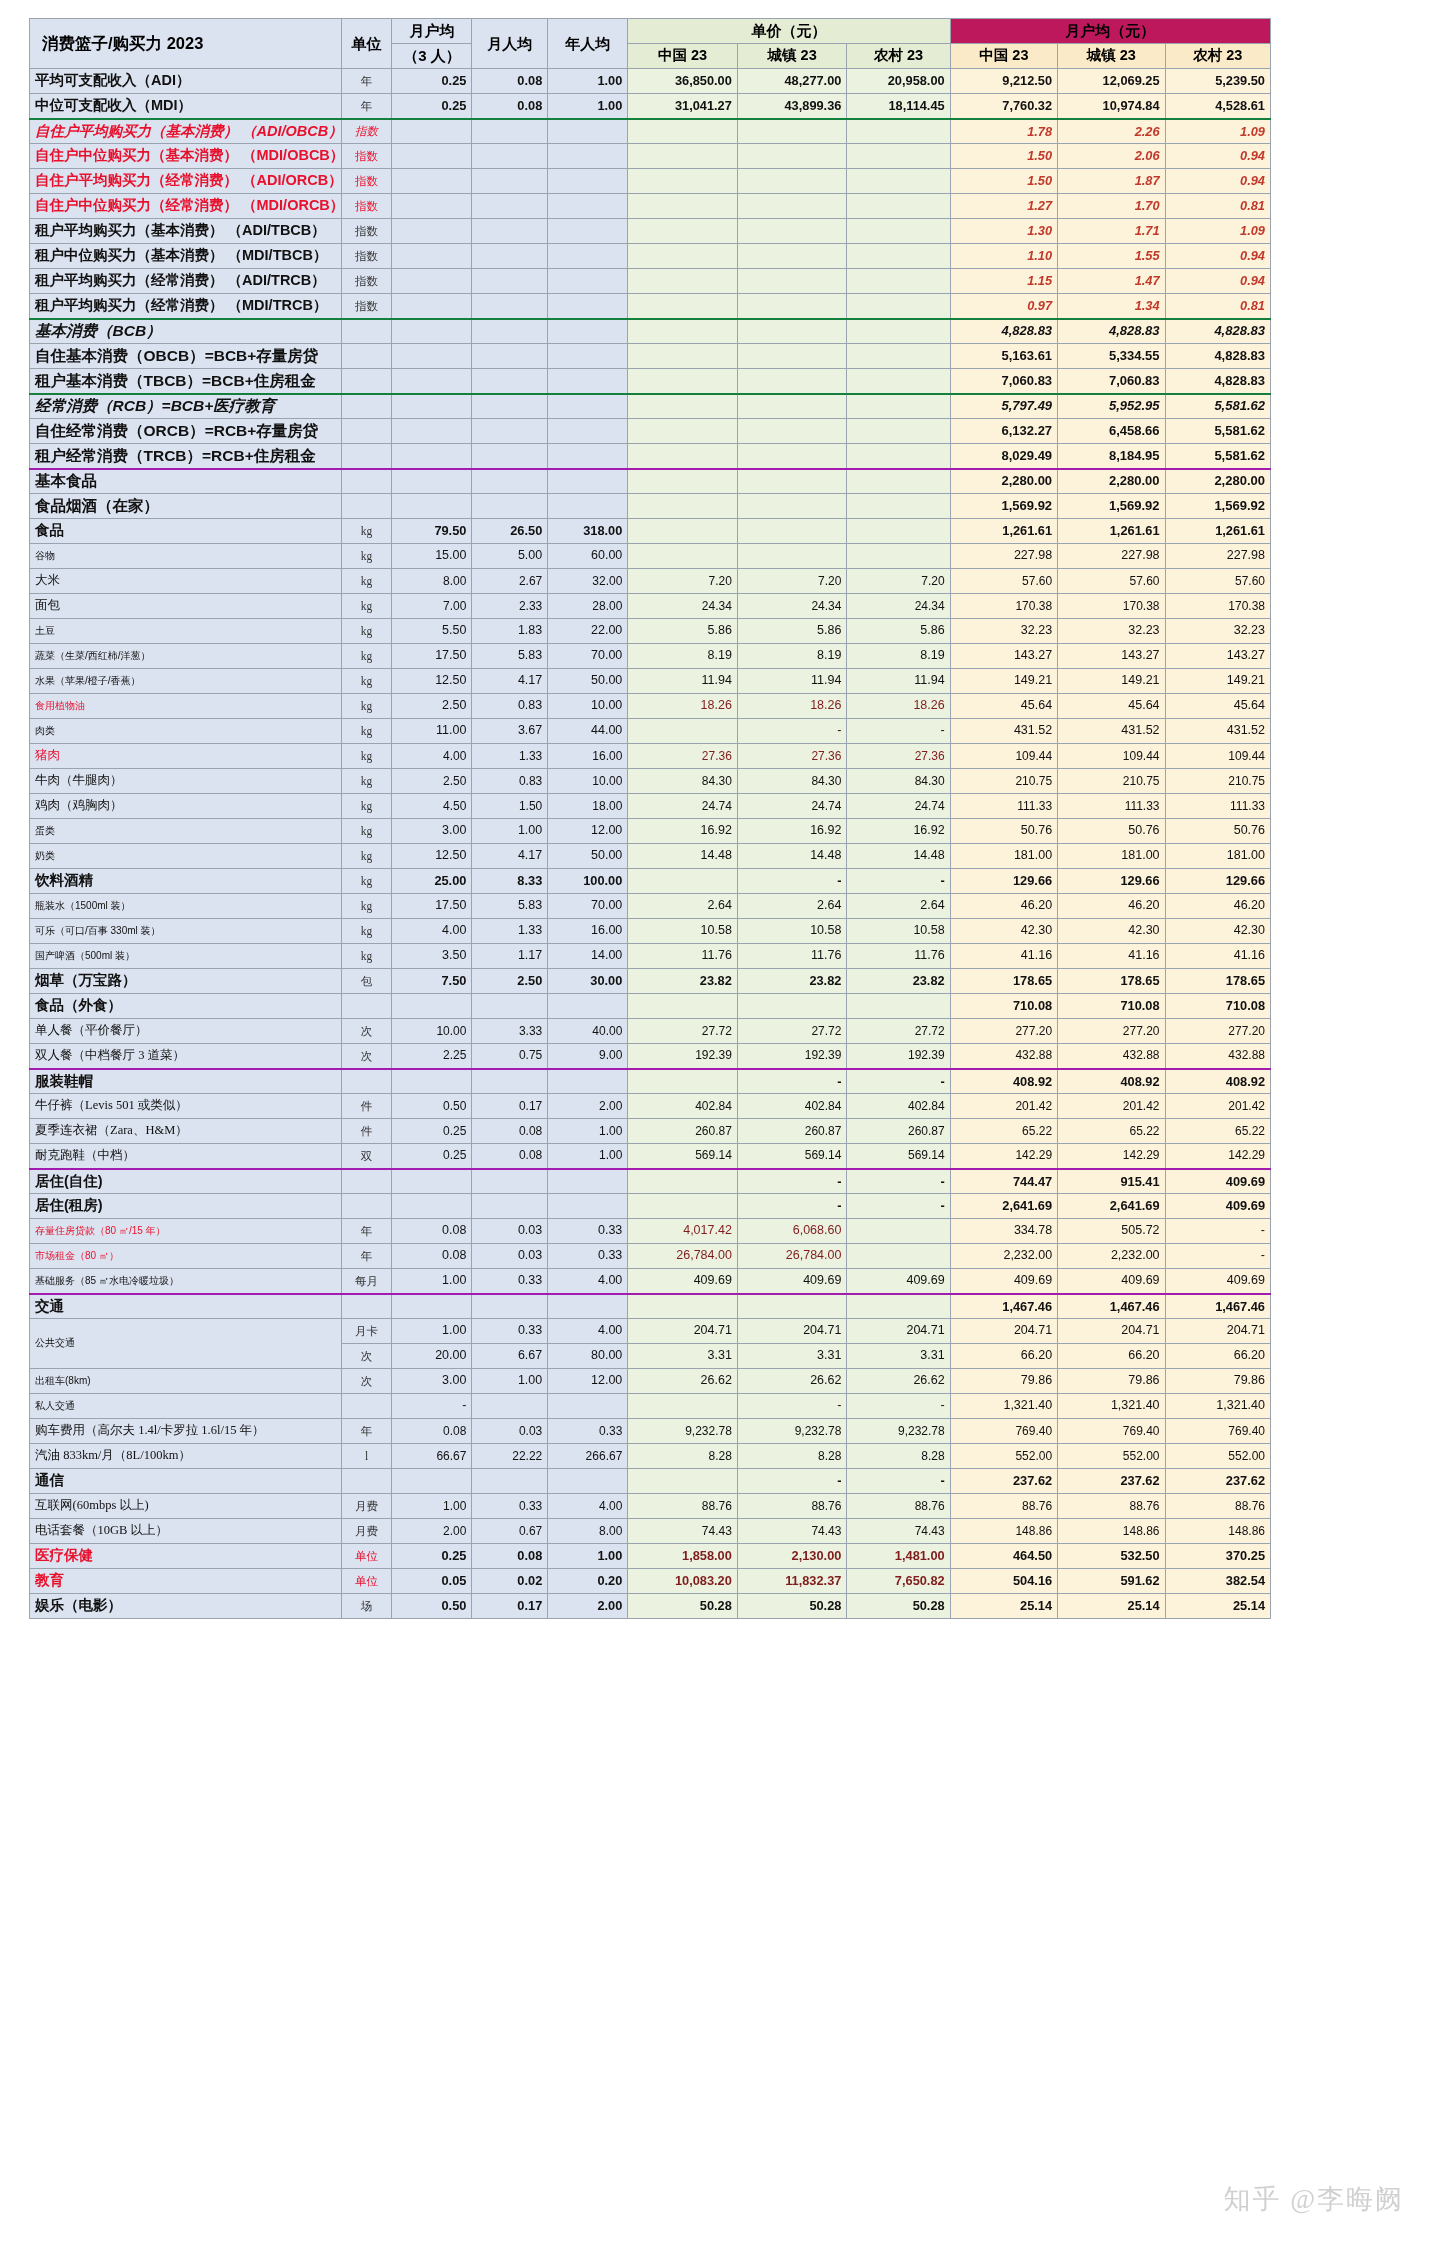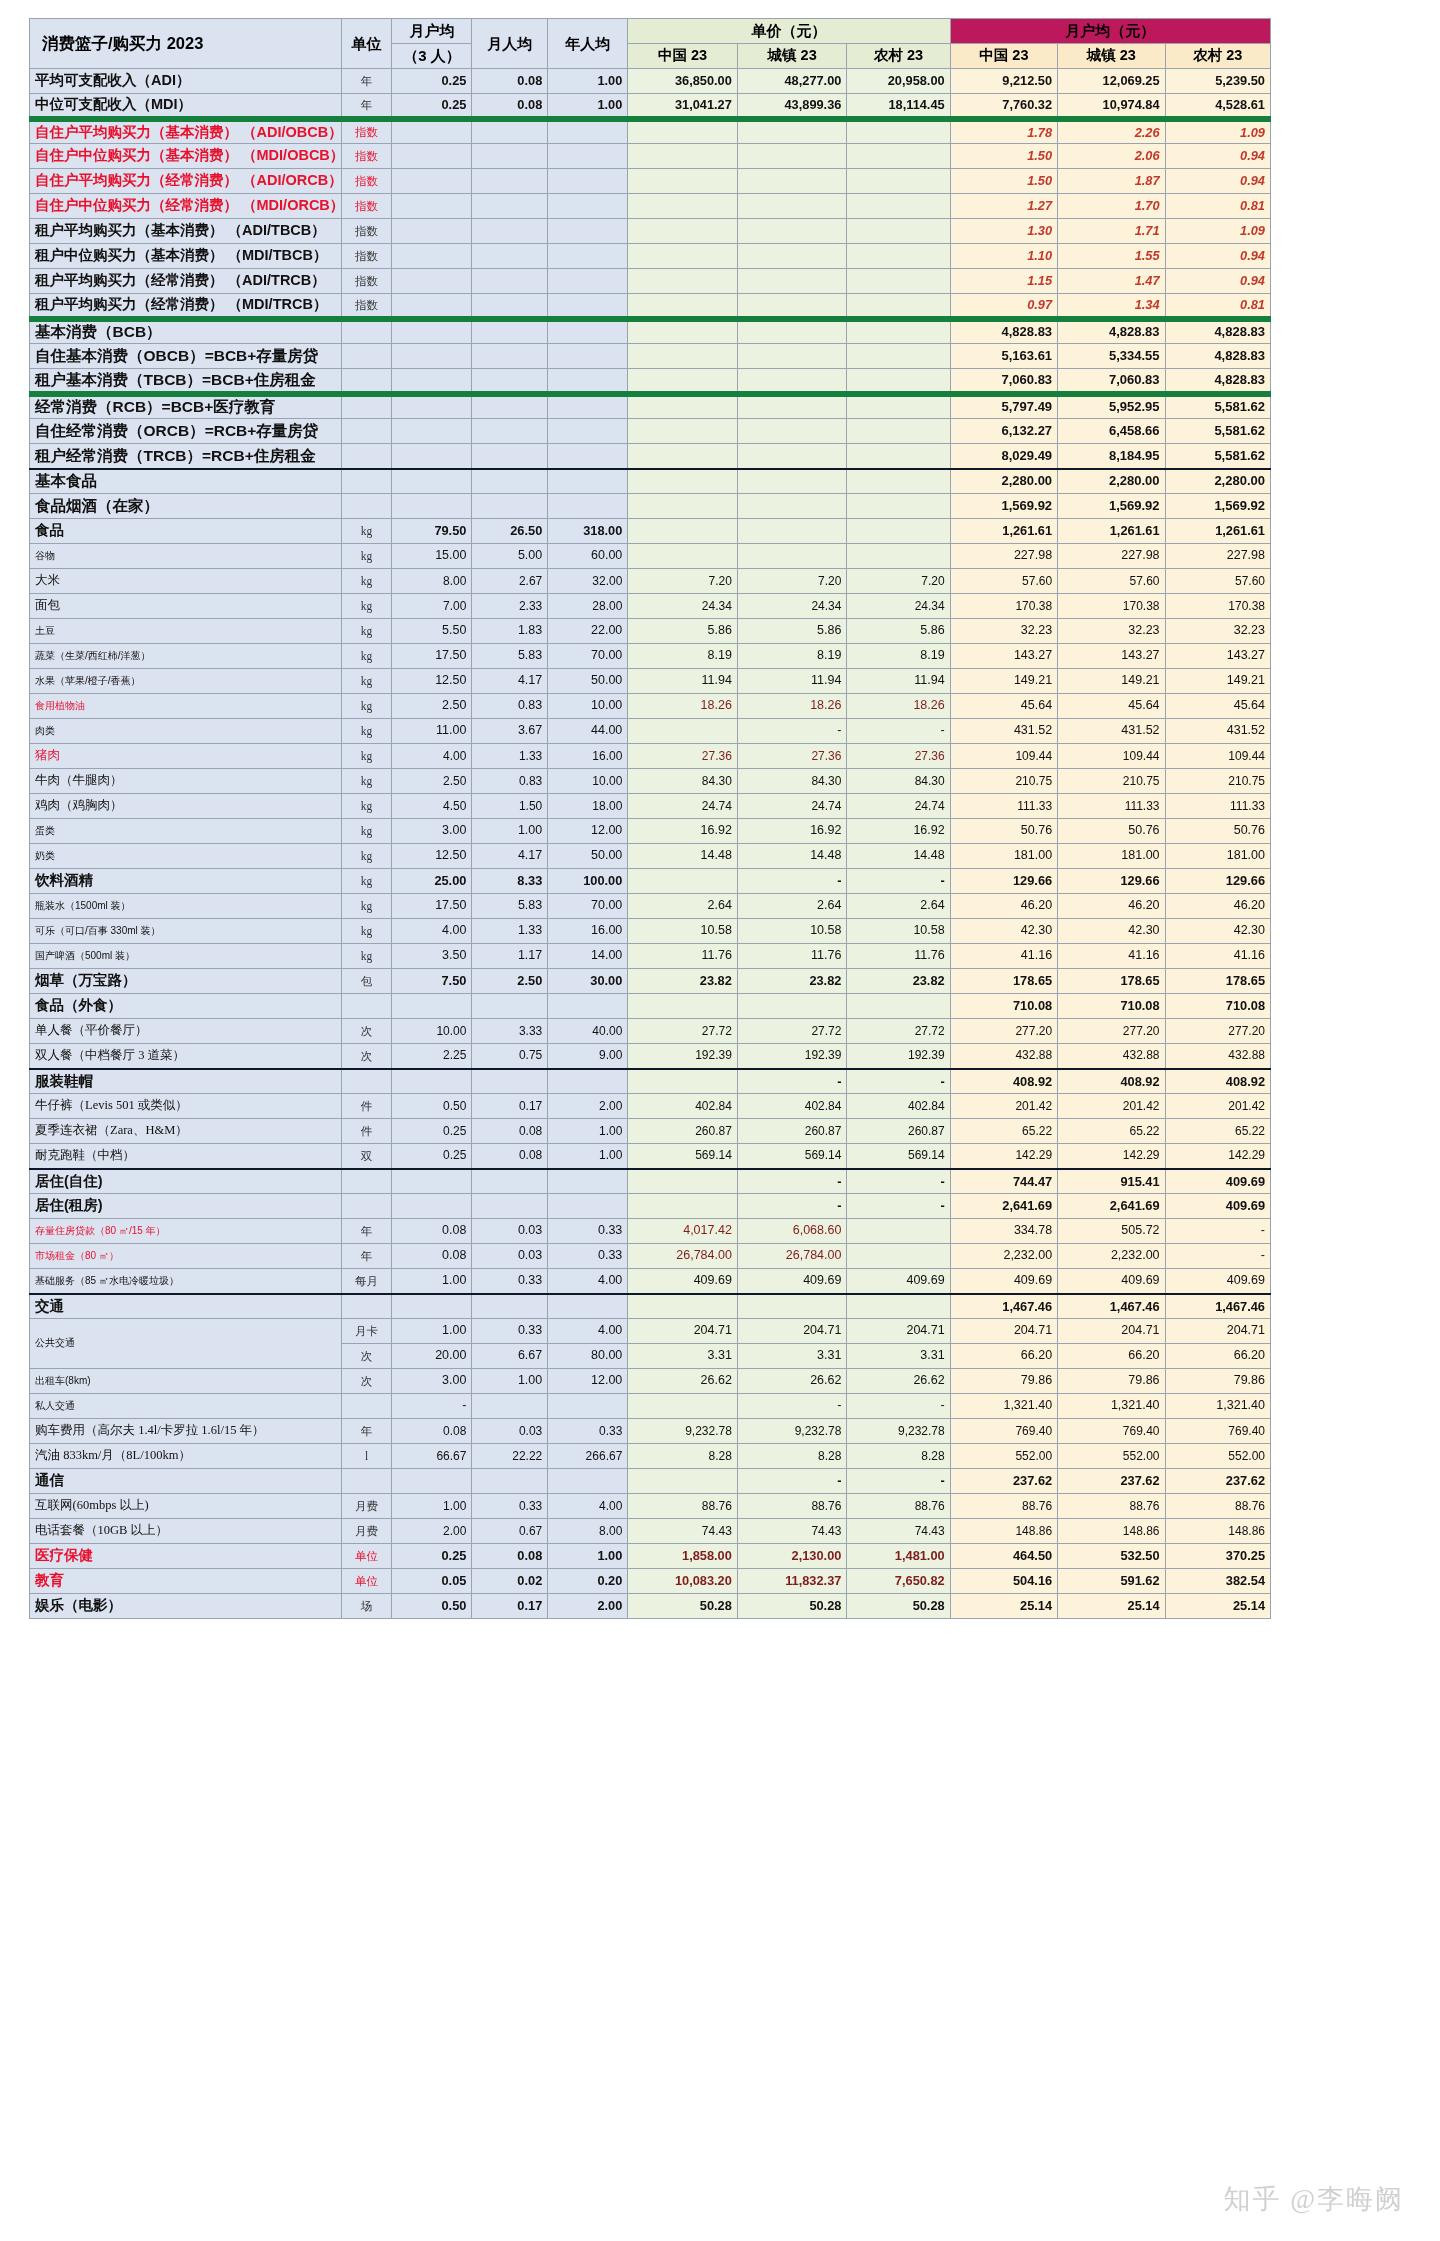--- a/index.html
+++ b/index.html
@@ -75,22 +75,22 @@
   tr.lvl-n td.lbl{font-size:10px;}
   tr.lvl-s td.lbl{font-size:12.5px;font-family:Liberation Serif, serif;}
   tr.lvl-s td.qty,tr.lvl-s td.price,tr.lvl-s td.month{font-size:12px;}
 
   tr.red td.lbl{color:#e8112d;font-weight:bold;}
   tr.red td.unit{color:#e8112d;}
   tr.red-s td.lbl{color:#e8112d;}
   td.red-val{color:#7f1d1d;}
   td.idx{font-style:italic;font-weight:bold;color:#c0392b;}
 
-  tr.sep-top td{border-top:6px solid #15803d;}
-  tr.sep-dark td{border-top:2px solid #0f172a;}
+  tr.sep-top td{border-top:2px solid #15803d;font-style:italic;}
+  tr.sep-dark td{border-top:2px solid #a21caf;}
 
   .wm{
     position:absolute;
     right:36px;bottom:24px;
     font-size:27px;
     color:rgba(120,120,120,0.35);
     font-family:"Liberation Serif","DejaVu Serif",serif;
     letter-spacing:2px;
     pointer-events:none;
     user-select:none;

